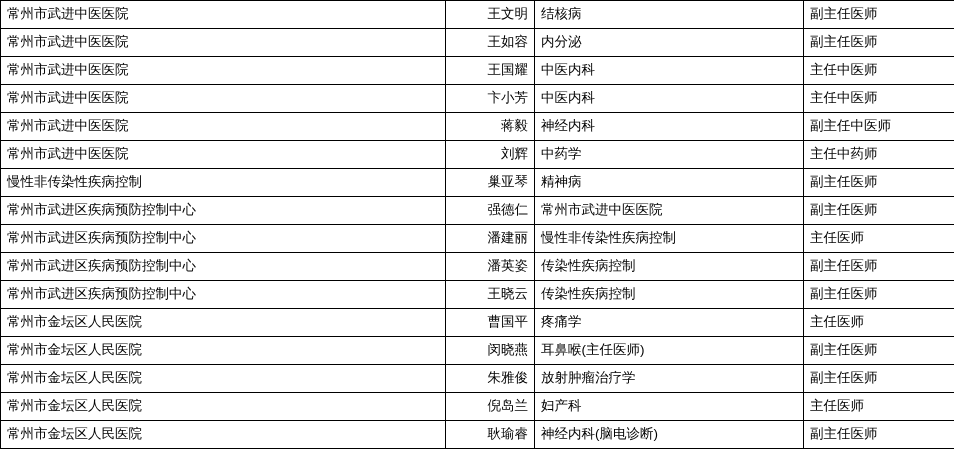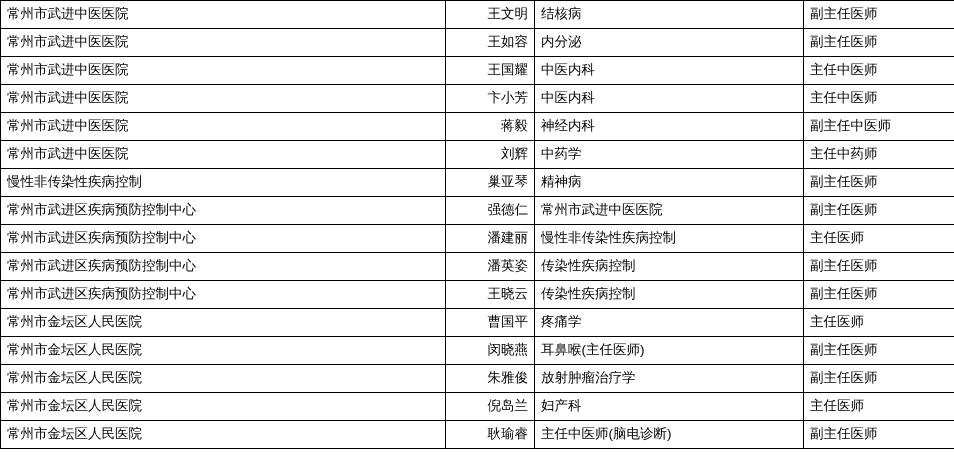--- a/index.html
+++ b/index.html
@@ -129,18 +129,18 @@
         </tr>
         <tr>
           <td class="col-org">常州市金坛区人民医院</td>
           <td class="col-name">倪岛兰</td>
           <td class="col-field">妇产科</td>
           <td class="col-title">主任医师</td>
         </tr>
         <tr>
           <td class="col-org">常州市金坛区人民医院</td>
           <td class="col-name">耿瑜睿</td>
-          <td class="col-field">主任中医师(脑电诊断)</td>
+          <td class="col-field">神经内科(脑电诊断)</td>
           <td class="col-title">副主任医师</td>
         </tr>
       </tbody>
   </table>
 </div>
 
 </body></html>

